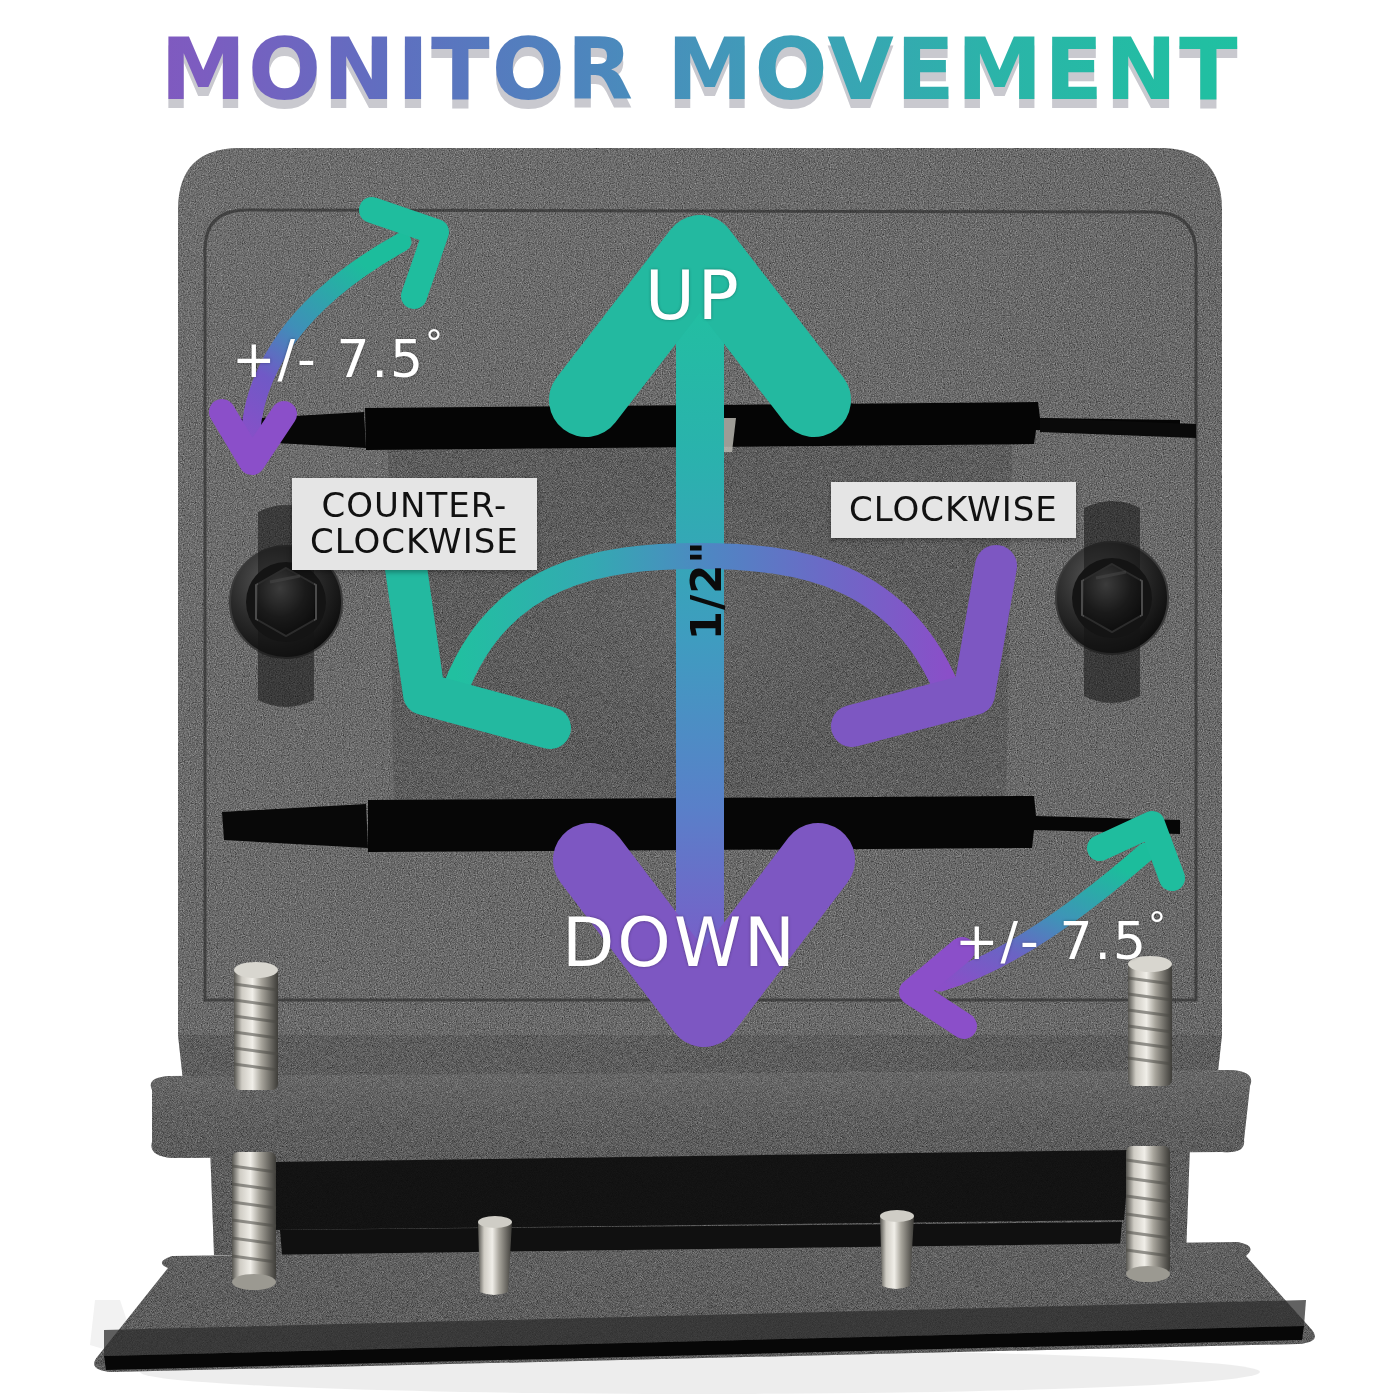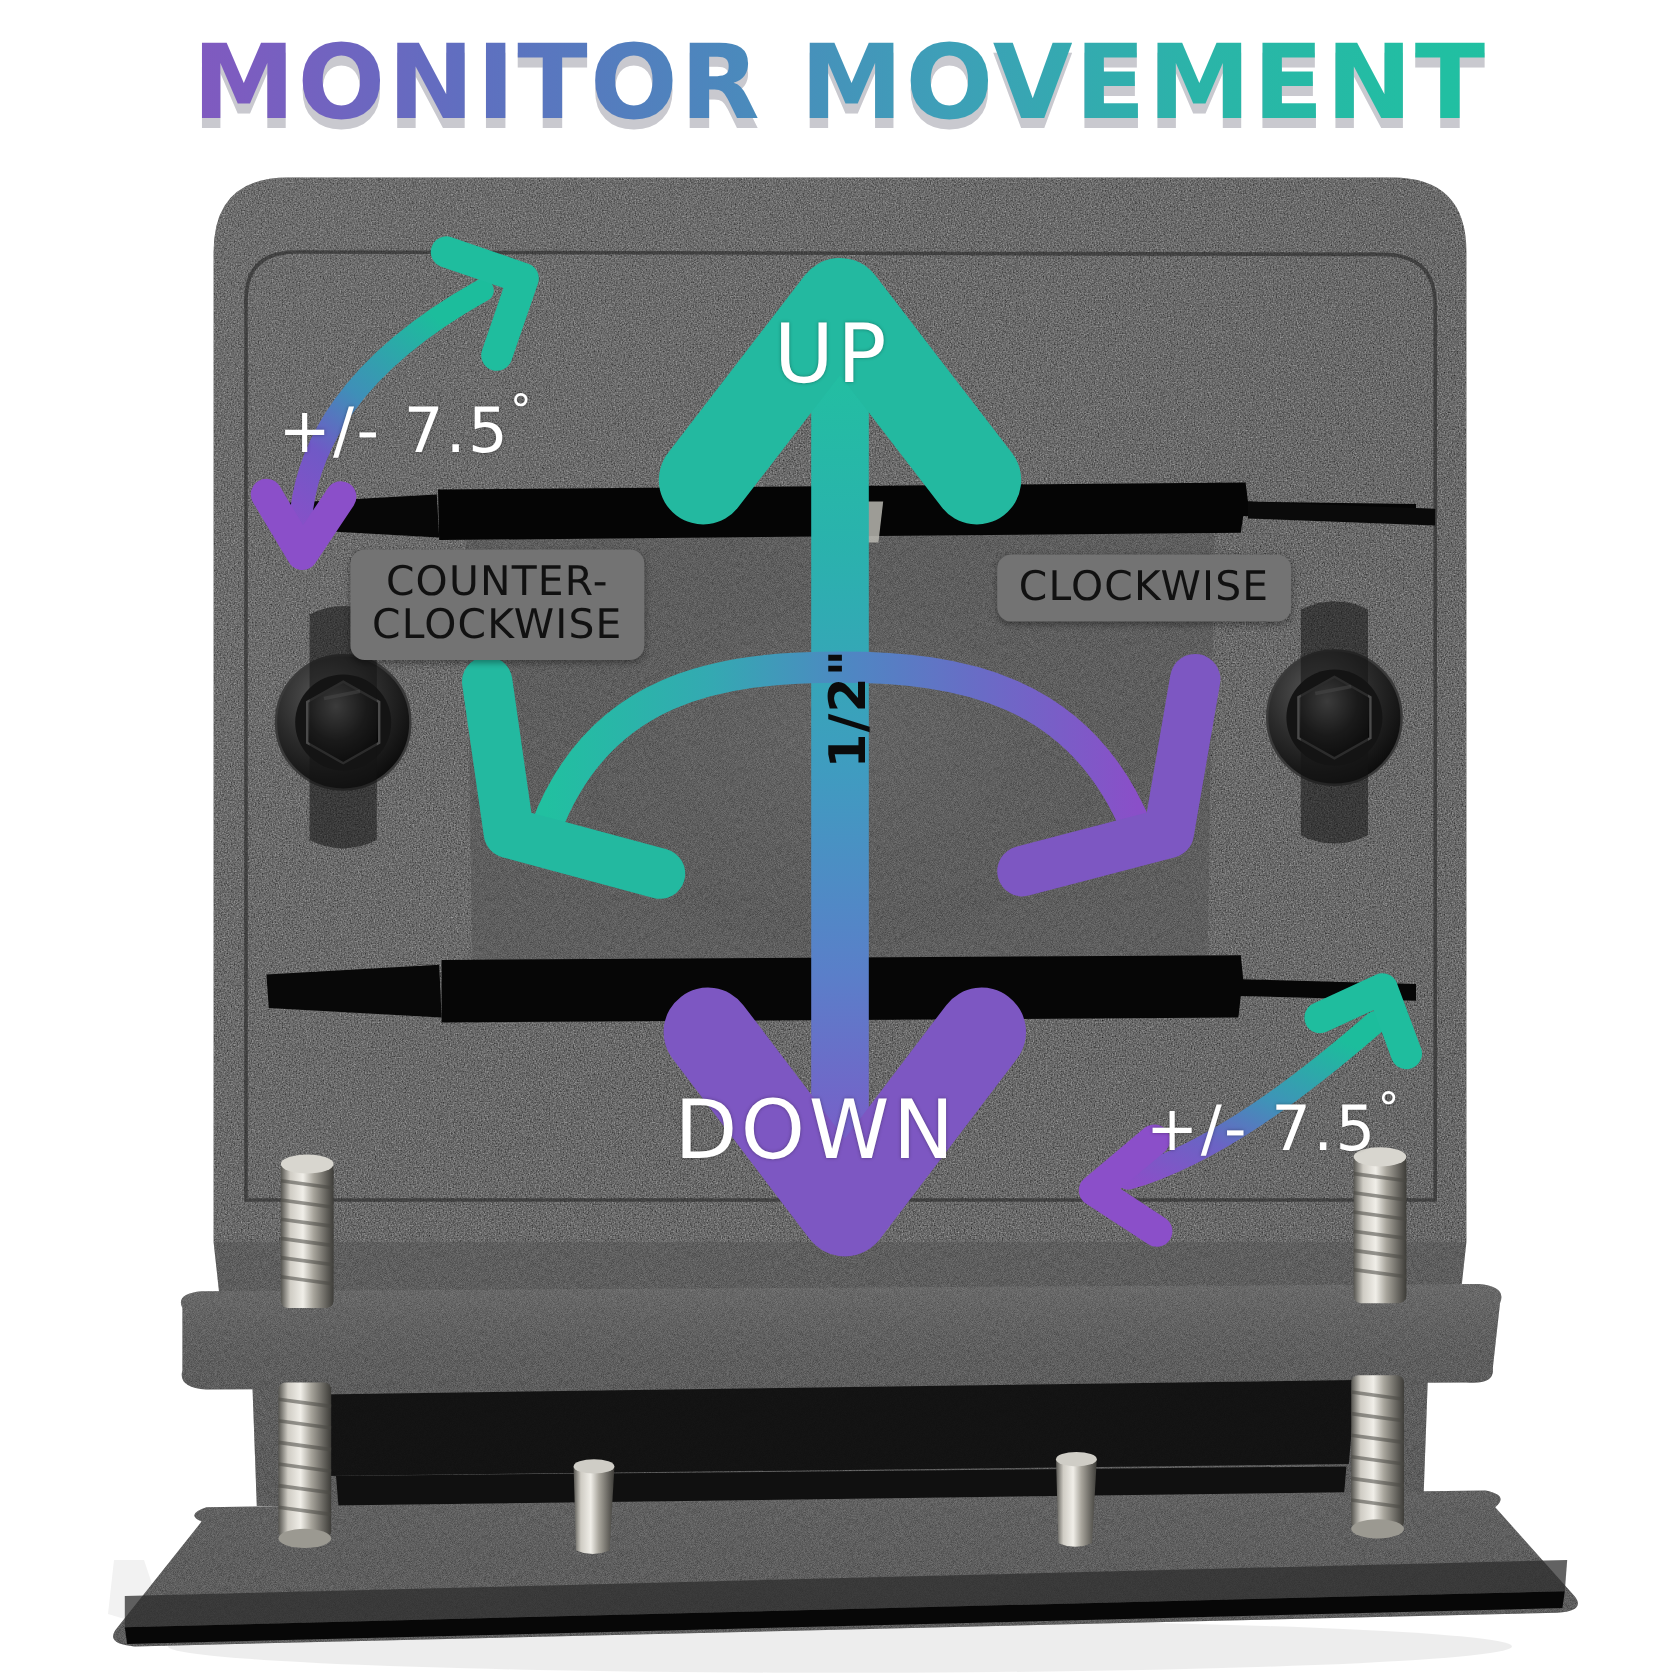--- a/index.html
+++ b/index.html
@@ -109,31 +109,32 @@
   .lbl-updown {
     font-size: 68px;
     font-weight: 400;
     letter-spacing: 3px;
     text-align: right;
   }
 
   .chip {
     position: absolute;
     z-index: 30;
-    background: #737373;
-    border-radius: 12px;
+    background: #e5e5e5;
+    border-radius: 0;
     color: #111111;
     font-family: "DejaVu Sans", sans-serif;
     font-size: 34px;
     letter-spacing: 1px;
     line-height: 1.06;
     text-align: center;
     padding: 9px 18px 11px 18px;
     box-shadow: 0 2px 5px rgba(0,0,0,.35);
     white-space: pre-line;
+    margin-top: 20px;
   }
 
   .vert-label {
     position: absolute;
     z-index: 31;
     color: #0b0b0b;
     font-family: "DejaVu Sans", sans-serif;
     font-size: 42px;
     font-weight: 600;
     letter-spacing: 1px;

